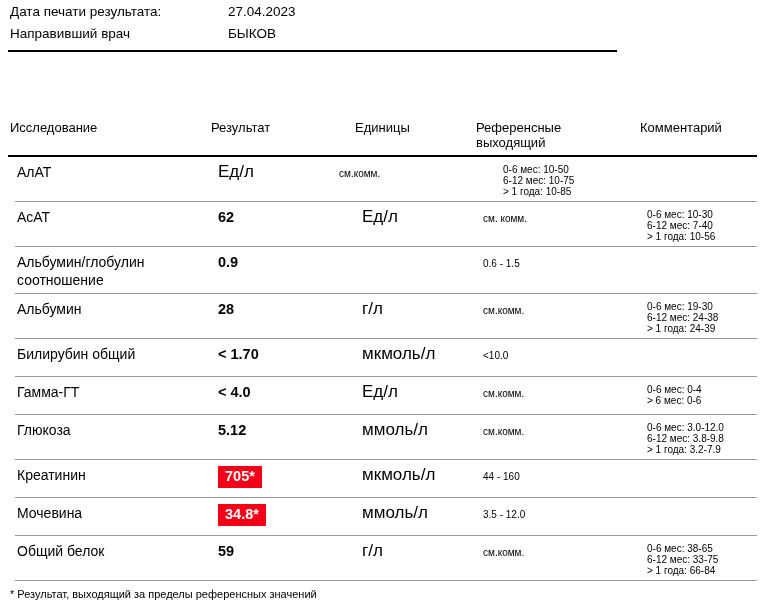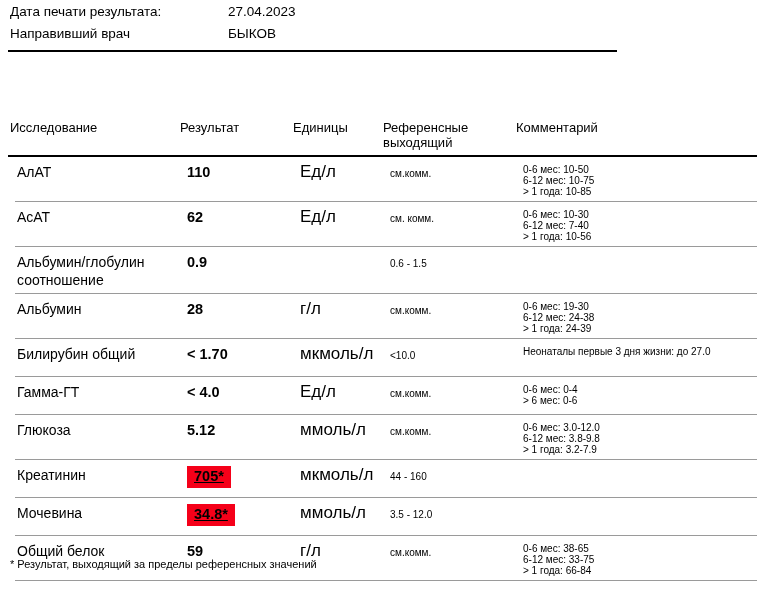--- a/index.html
+++ b/index.html
@@ -51,20 +51,21 @@
     position: absolute;
     left: 8px;
     top: 120px;
     width: 749px;
   }
   .row {
     display: flex;
     align-items: flex-start;
     border-bottom: 1px solid #9a9a9a;
     box-sizing: border-box;
+    gap: 31px;
   }
   .row.head {
     border-bottom: 2px solid #000;
     padding-bottom: 5px;
   }
   .row.body {
     min-height: 38px;
     padding-top: 6px;
     padding-bottom: 4px;
     margin-left: 7px;
@@ -90,24 +91,23 @@
     font-size: 14px;
     line-height: 17px;
   }
   .result-text {
     font-size: 14.5px;
     font-weight: bold;
     line-height: 17px;
   }
   .result-text.flag {
     background: #f50019;
-    color: #000000;
+    color: #ffffff;
     display: inline-block;
     padding: 2px 7px 3px 7px;
-    text-decoration: underline;
   }
   .unit-text {
     font-size: 17px;
     line-height: 17px;
   }
   .ref-text {
     font-size: 10px;
     line-height: 17px;
   }
   .comm-block {
@@ -115,21 +115,21 @@
     line-height: 11px;
     padding-left: 8px;
     padding-top: 1px;
     white-space: pre-line;
   }
 
   
   .footnote {
     position: absolute;
     left: 10px;
-    top: 558px;
+    top: 588px;
     font-size: 11px;
     text-align: right;
   }
 </style>
 </head>
 <body>
 
 <div class="page">
 
   <div class="meta">
@@ -150,21 +150,20 @@
       <div class="c-name">Исследование</div>
       <div class="c-result">Результат</div>
       <div class="c-unit">Единицы</div>
       <div class="c-ref" style="white-space: pre-line;">Референсные
 выходящий</div>
       <div class="c-comm">Комментарий</div>
     </div>
 
     <div class="row body">
       <div class="c-name"><span class="name-text" style="white-space: pre-line;">АлАТ</span></div>
-      <div class="c-result"><span class="result-text">110</span></div>
       <div class="c-unit"><span class="unit-text">Ед/л</span></div>
       <div class="c-ref"><span class="ref-text">см.комм.</span></div>
       <div class="c-comm">
           <div class="comm-block">0-6 мес: 10-50
 6-12 мес: 10-75
 &gt; 1 года: 10-85</div>
         </div>
     </div>
 
     <div class="row body">
@@ -200,23 +199,20 @@
 6-12 мес: 24-38
 &gt; 1 года: 24-39</div>
         </div>
     </div>
 
     <div class="row body">
       <div class="c-name"><span class="name-text" style="white-space: pre-line;">Билирубин общий</span></div>
       <div class="c-result"><span class="result-text">&lt; 1.70</span></div>
       <div class="c-unit"><span class="unit-text">мкмоль/л</span></div>
       <div class="c-ref"><span class="ref-text">&lt;10.0</span></div>
-      <div class="c-comm">
-          <div class="comm-block">Неонаталы первые 3 дня жизни: до 27.0</div>
-        </div>
     </div>
 
     <div class="row body">
       <div class="c-name"><span class="name-text" style="white-space: pre-line;">Гамма-ГТ</span></div>
       <div class="c-result"><span class="result-text">&lt; 4.0</span></div>
       <div class="c-unit"><span class="unit-text">Ед/л</span></div>
       <div class="c-ref"><span class="ref-text">см.комм.</span></div>
       <div class="c-comm">
           <div class="comm-block">0-6 мес: 0-4
 &gt; 6 мес: 0-6</div>

